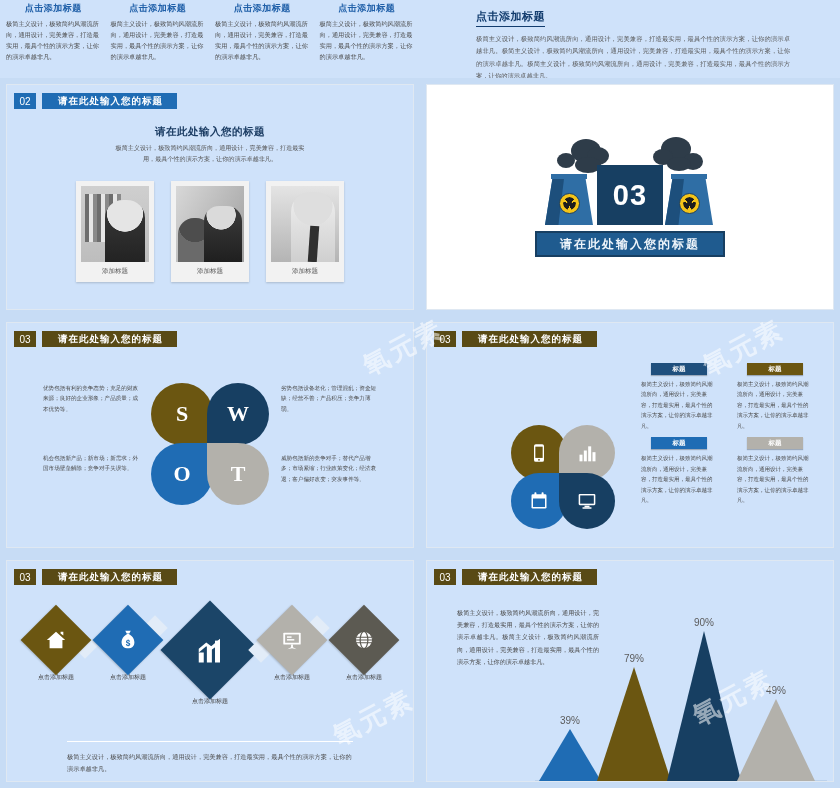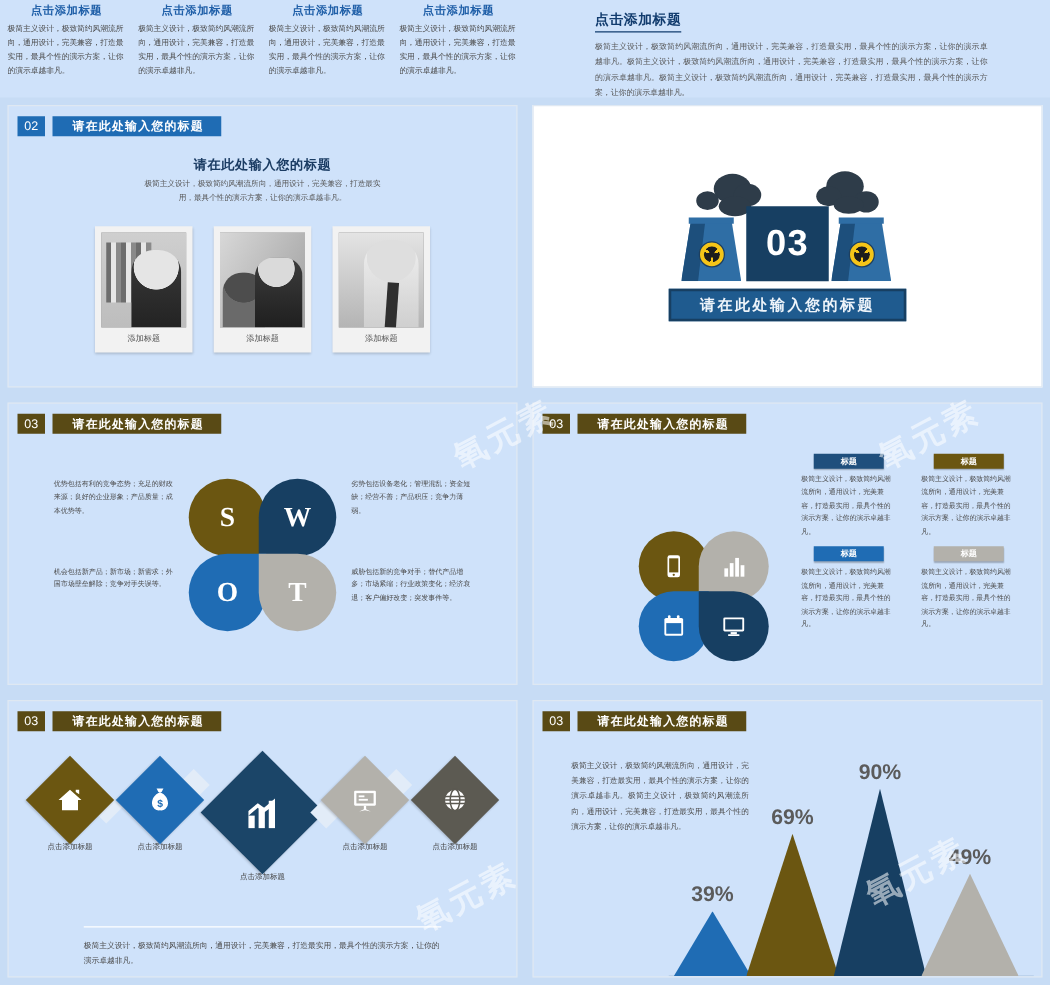--- a/index.html
+++ b/index.html
@@ -183,21 +183,21 @@
 
   .foot-rule { position:absolute; left:60px; right:60px; top:180px; height:1px; background:#ffffff; }
   .foot-txt { position:absolute; left:60px; right:60px; top:190px; font-size:6.2px; line-height:1.95; color:#4a4a4a; }
 
   
   .tri-text { position:absolute; left:30px; top:46px; width:142px; font-size:6.1px; line-height:2; color:#4a4a4a; text-align:justify; }
   .tri-chart { position:absolute; left:108px; right:6px; bottom:0; height:176px; }
   .tri { position:absolute; bottom:0; }
   .tri .shape { width:100%; height:100%; clip-path:polygon(50% 0,100% 100%,0 100%); }
   .tri .lbl { position:absolute; left:50%; transform:translateX(-50%); bottom:100%; margin-bottom:3px;
-              font-size:17px; font-weight:bold; color:#5b5b5b; white-space:nowrap; }
+              font-size:10px; font-weight:normal; color:#5b5b5b; white-space:nowrap; }
   .axis { position:absolute; left:0; right:0; bottom:0; height:1px; background:#bcd2ec; }
 </style>
 </head>
 <body>
 
 <div class="grid">
 
   <div class="slide">
     <div class="strip">
       <div class="strip-col">
@@ -450,21 +450,21 @@
     </div>
     <div class="tri-text">极简主义设计，极致简约风潮流所向，通用设计，完美兼容，打造最实用，最具个性的演示方案，让你的演示卓越非凡。极简主义设计，极致简约风潮流所向，通用设计，完美兼容，打造最实用，最具个性的演示方案，让你的演示卓越非凡。</div>
     <div class="tri-chart">
       <div class="axis"></div>
 
       <div class="tri" style="left:4px; width:62px; height:52px;">
         <div class="lbl">39%</div>
         <div class="shape" style="background:#1f6cb4"></div>
       </div>
       <div class="tri" style="left:62px; width:74px; height:114px;">
-        <div class="lbl">69%</div>
+        <div class="lbl">79%</div>
         <div class="shape" style="background:#6b5611"></div>
       </div>
       <div class="tri" style="left:132px; width:74px; height:150px;">
         <div class="lbl">90%</div>
         <div class="shape" style="background:#173f62"></div>
       </div>
       <div class="tri" style="left:202px; width:78px; height:82px;">
         <div class="lbl">49%</div>
         <div class="shape" style="background:#b3b1ab"></div>
       </div>

